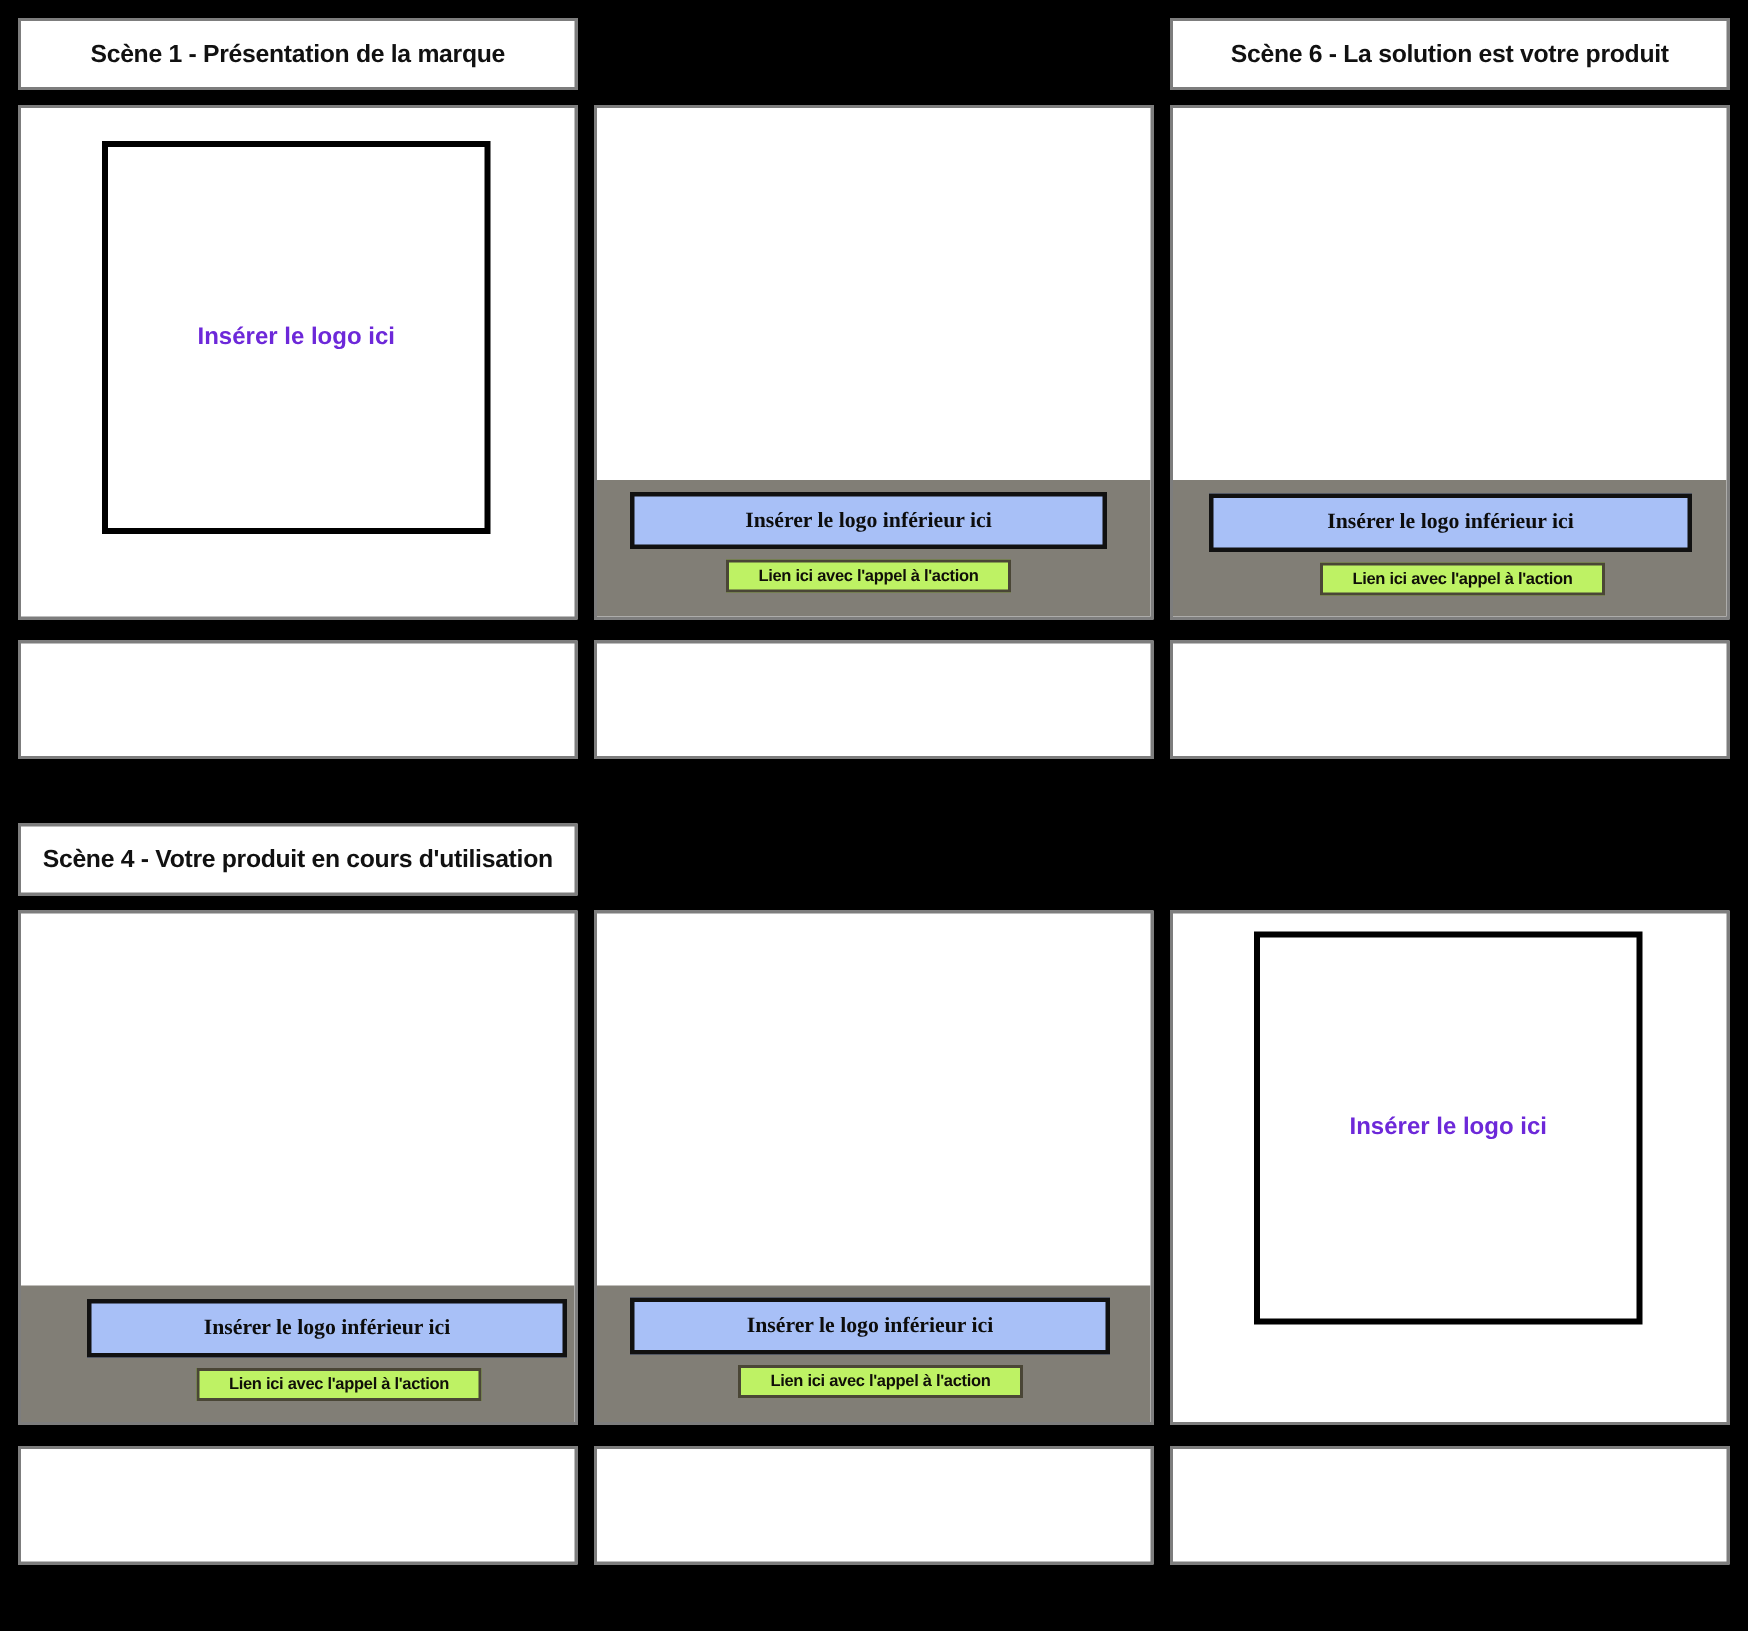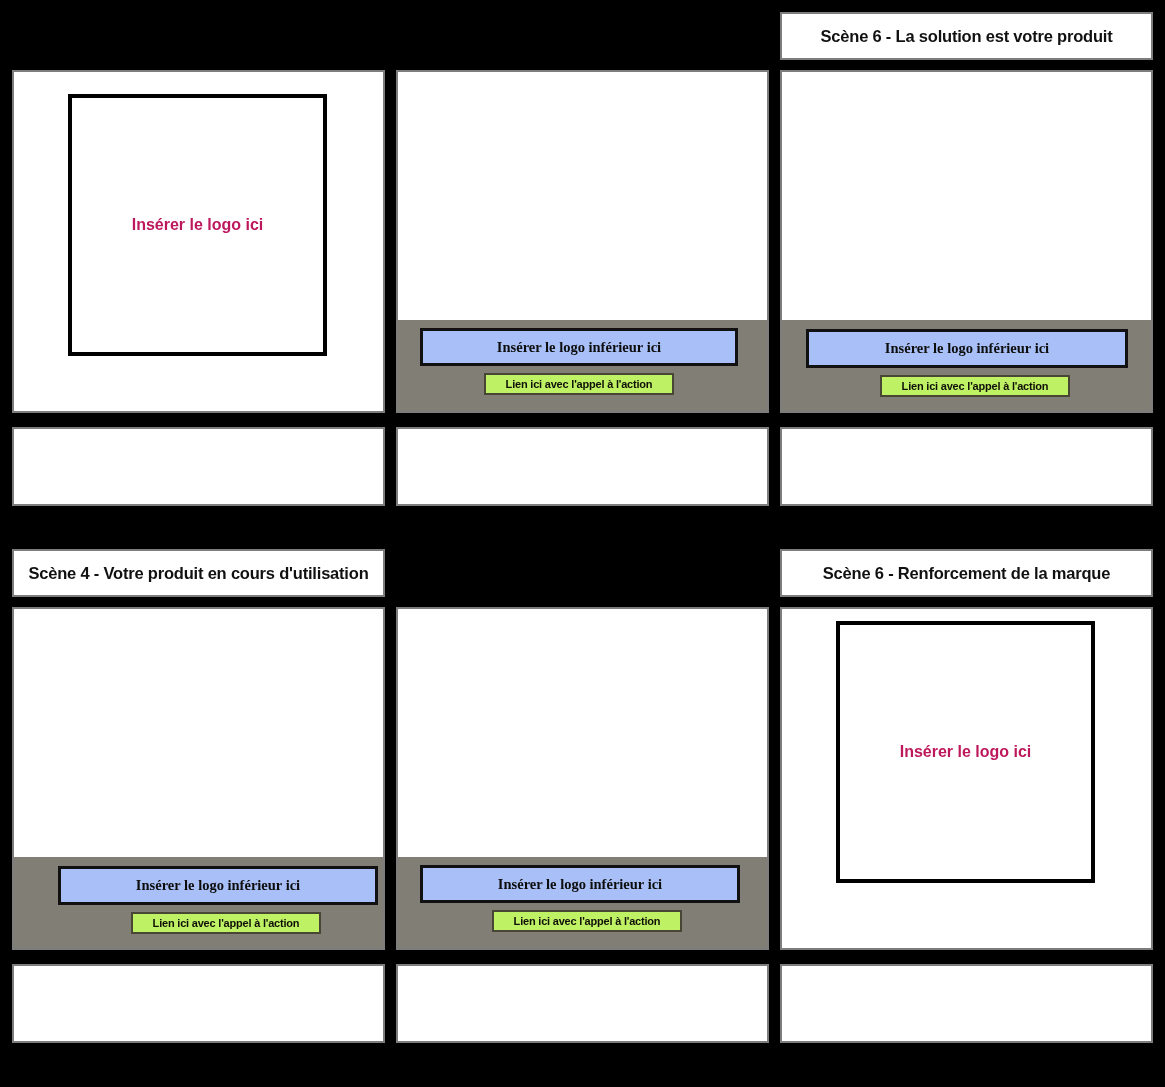--- a/index.html
+++ b/index.html
@@ -91,21 +91,21 @@
     position: absolute;
     width: 259px;
     height: 262px;
     background: #ffffff;
     border: 4px solid #000000;
     display: flex;
     align-items: center;
     justify-content: center;
     font-size: 16px;
     font-weight: bold;
-    color: #be185d;
+    color: #6d28d9;
   }
   .logo-box.pos-a { left: 54px; top: 22px; }
   .logo-box.pos-b { left: 54px; top: 12px; }
 
   
   .footer-strip {
     position: absolute;
     left: 0;
     bottom: 0;
     width: 100%;
@@ -155,20 +155,21 @@
   .s5 .cta-link    { left: 94px;  top: 53px; width: 190px; height: 22px; }
 </style>
 </head>
 <body>
 
 <div class="storyboard">
 
   <div class="row row-1">
 
     <div class="cell col-1">
+      <div class="scene-title">Scène 1 - Présentation de la marque</div>
       <div class="scene-panel">
         <div class="logo-box pos-a">Insérer le logo ici</div>
       </div>
       <div class="scene-caption"></div>
     </div>
 
     <div class="cell col-2">
       <div class="scene-panel s2">
         <div class="footer-strip">
           <div class="bottom-logo">Insérer le logo inférieur ici</div>
@@ -208,21 +209,20 @@
       <div class="scene-panel s5">
         <div class="footer-strip">
           <div class="bottom-logo">Insérer le logo inférieur ici</div>
           <div class="cta-link">Lien ici avec l'appel à l'action</div>
         </div>
       </div>
       <div class="scene-caption"></div>
     </div>
 
     <div class="cell col-3">
-      <div class="scene-title">Scène 6 - Renforcement de la marque</div>
       <div class="scene-panel">
         <div class="logo-box pos-b">Insérer le logo ici</div>
       </div>
       <div class="scene-caption"></div>
     </div>
 
   </div>
 
 </div>
 

